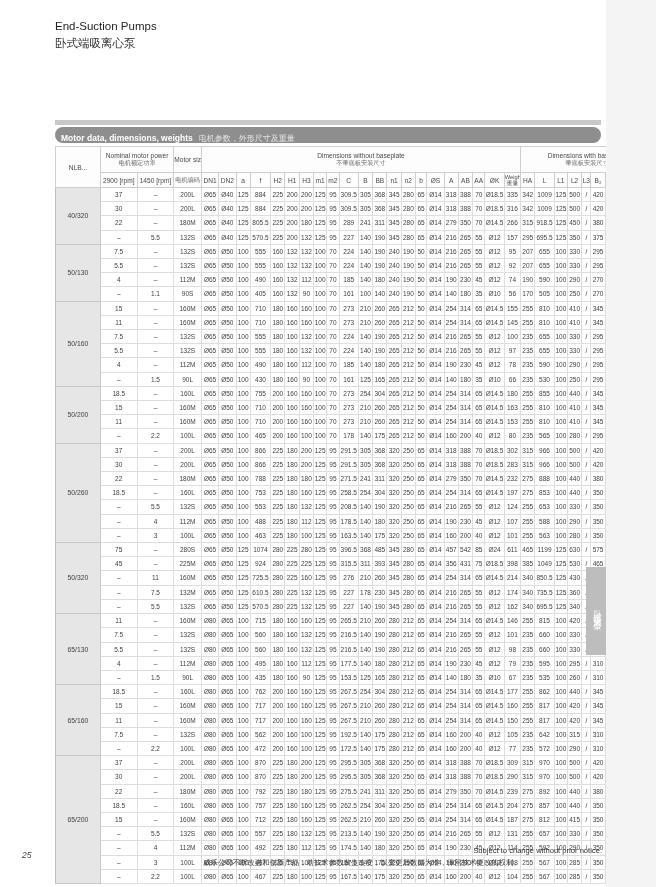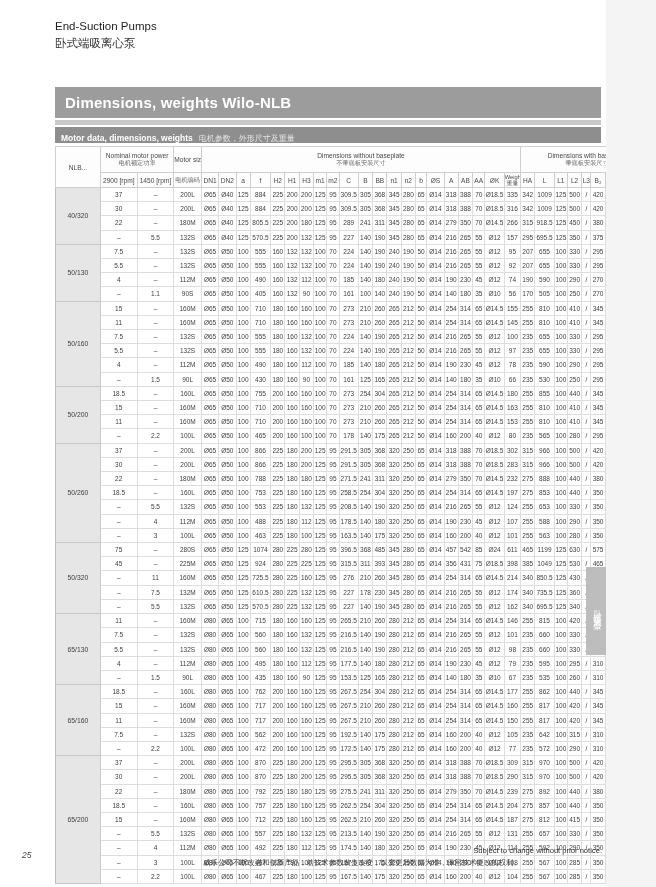--- a/index.html
+++ b/index.html
@@ -5,21 +5,21 @@
   html,body{margin:0;padding:0;background:#f4f4f4;}
   .sheet{position:relative;width:606px;height:887px;background:#ffffff;overflow:hidden;
          font-family:"Liberation Sans","DejaVu Sans",sans-serif;color:#3c3c3c;}
   .eyebrow-en{position:absolute;left:55px;top:20px;font-size:11.5px;color:#1f1f1f;}
   .eyebrow-cn{position:absolute;left:55px;top:36px;font-size:11.5px;color:#333;
               font-family:"DejaVu Serif","Liberation Serif",serif;}
   .titlebar{position:absolute;left:55px;top:87px;width:546px;height:31px;background:#9c9c9c;}
   .titlebar span{display:block;line-height:31px;padding-left:10px;color:#fff;
                  font-size:15px;font-weight:bold;letter-spacing:.2px;}
   .titlebar-underline{position:absolute;left:55px;top:120px;width:546px;height:5px;background:#c9c9c9;}
-  .subbar{position:absolute;left:55px;top:127px;width:546px;height:16px;background:#8e8e8e;}
+  .subbar{position:absolute;left:55px;top:127px;width:546px;height:16px;background:#8e8e8e;border-radius:8px;}
   .subbar .en{color:#fff;font-weight:bold;font-size:8.5px;line-height:16px;padding-left:6px;}
   .subbar .cn{color:#e3e3e3;font-size:8px;padding-left:6px;
               font-family:"DejaVu Serif","Liberation Serif",serif;}
   .tbl-wrap{position:absolute;left:55px;top:146px;width:599px;}
   table{border-collapse:collapse;table-layout:fixed;width:599px;}
   th,td{border:1px solid #dedede;padding:0;text-align:center;vertical-align:middle;
         font-weight:normal;overflow:hidden;white-space:nowrap;}
   thead th{font-size:6.6px;color:#4a4a4a;background:#fdfdfd;border-color:#cfcfcf;}
   thead .grp{height:26px;}
   thead .sub{height:15px;}
@@ -41,23 +41,20 @@
   .side-tab span{writing-mode:vertical-rl;font-size:8px;color:rgba(255,255,255,.9);
                  letter-spacing:2px;font-family:"DejaVu Serif","Liberation Serif",serif;}
 </style>
 </head>
 <body>
 
 <div class="sheet">
   <div class="eyebrow-en">End-Suction Pumps</div>
   <div class="eyebrow-cn">卧式端吸离心泵</div>
 
-  <div class="titlebar">
-    <span>Dimensions, weights Wilo-NLB</span>
-  </div>
   <div class="titlebar-underline"></div>
 
   <div class="subbar">
     <span class="en">Motor data, dimensions, weights</span><span class="cn">电机参数，外形尺寸及重量</span>
   </div>
 
   <div class="tbl-wrap">
     <table>
       <colgroup id="cols">
           <col style="width: 44px;">

